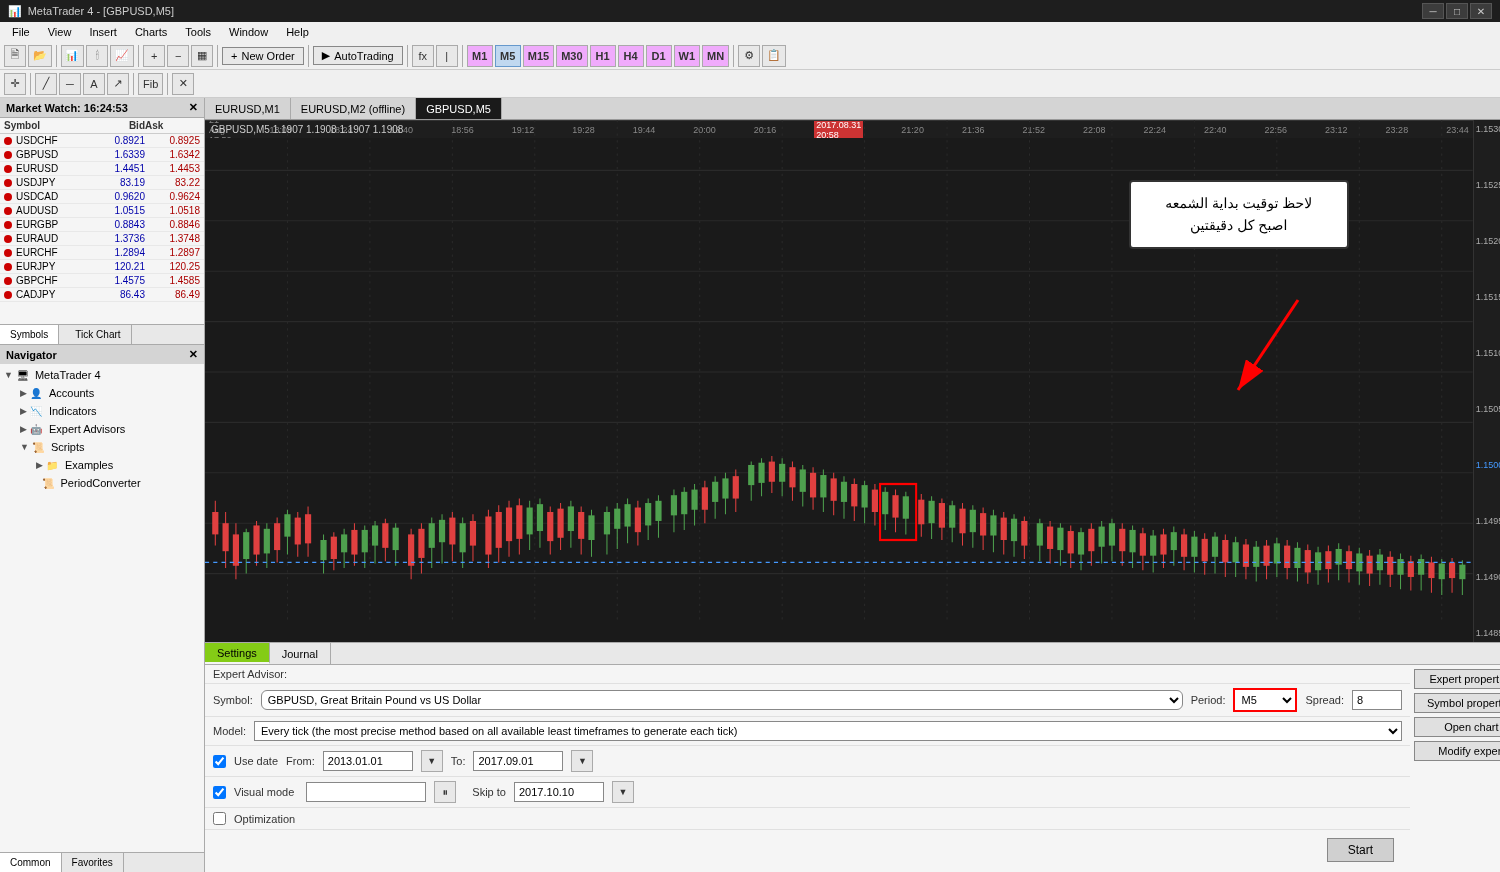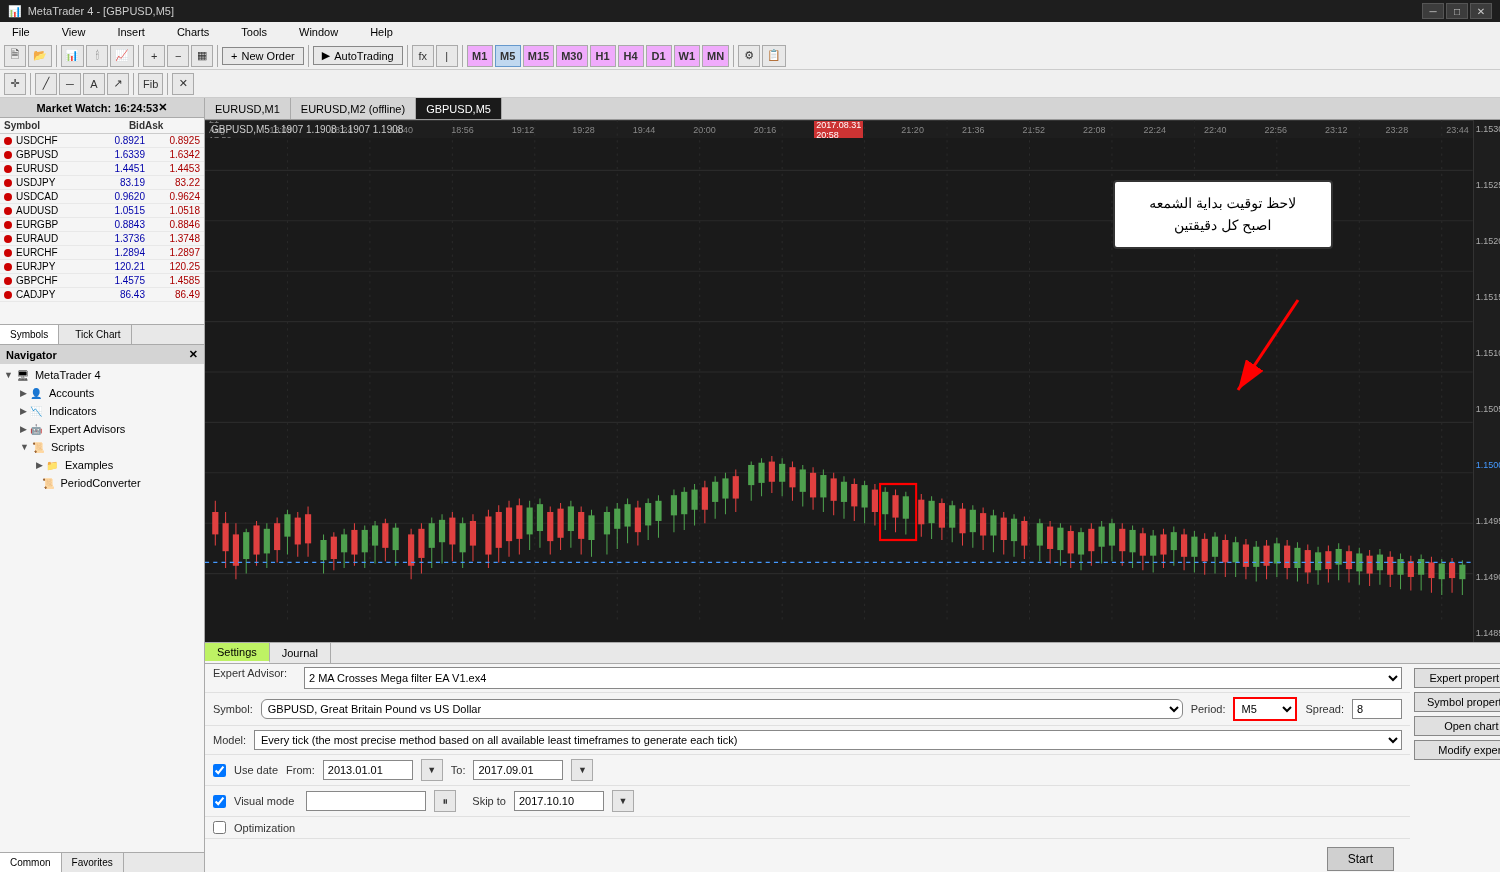--- a/index.html
+++ b/index.html
@@ -23,21 +23,21 @@
       background: #3c3c3c; border: 1px solid #555; color: #ccc; width: 22px; height: 16px; font-size: 10px; cursor: pointer; display: flex; align-items: center; justify-content: center;
     }
 
     
     .menu-bar {
       background: #f0f0f0;
       height: 20px;
       display: flex;
       align-items: center;
       padding: 0 4px;
-      gap: 16px;
+      gap: 2px;
       color: #000;
     }
     .menu-item {
       padding: 2px 8px;
       cursor: pointer;
       font-size: 11px;
       color: #000;
     }
 
     
@@ -118,21 +118,21 @@
     }
 
     
     .market-watch-header {
       background: #d4d4d4;
       padding: 3px 6px;
       font-size: 11px;
       font-weight: bold;
       color: #000;
       display: flex;
-      justify-content: center;
+      justify-content: space-between;
       align-items: center;
       border-bottom: 1px solid #aaa;
     }
     .market-watch-cols {
       display: flex;
       padding: 2px 4px;
       font-size: 10px;
       font-weight: bold;
       color: #333;
       border-bottom: 1px solid #ccc;
@@ -378,39 +378,39 @@
       height: 22px;
     }
     .bottom-tab {
       padding: 3px 12px;
       font-size: 11px;
       cursor: pointer;
       border-right: 1px solid #aaa;
       display: flex; align-items: center;
       color: #000;
     }
-    .bottom-tab.active { background: #bef264; border-bottom: 2px solid #f5f5f5; }
+    .bottom-tab.active { background: #84cc16; border-bottom: 2px solid #f5f5f5; }
 
     .tester-content {
       display: flex;
       flex: 1;
     }
     .tester-form {
       flex: 1;
       display: flex;
       flex-direction: column;
     }
 
     
     .ea-row {
       display: flex;
-      align-items: flex-start;
+      align-items: flex-end;
       padding: 3px 8px;
       border-bottom: 1px solid #e0e0e0;
-      gap: 17px;
+      gap: 6px;
     }
 
     .ea-select {
       flex: 1;
       height: 22px;
       border: 1px solid #888;
       background: white;
       font-size: 11px;
       color: #000;
     }
@@ -1034,21 +1034,21 @@
 
           <line x1="1220" y1="393" x2="1220" y2="424" stroke="#4ea04e" stroke-width="1"></line>
           <rect x="1217" y="397" width="6" height="13" fill="#4ea04e"></rect>
         </g>
 
         <rect x="655" y="325" width="35" height="50" fill="none" stroke="red" stroke-width="2"></rect>
 
         <line x1="0" y1="395" x2="1230" y2="395" stroke="#4499ff" stroke-width="1" stroke-dasharray="4,4"></line>
       </svg>
 
-      <div class="annotation-box" style="top:60px; right:200px; width:220px;">
+      <div class="annotation-box" style="top:60px; right:184px; width:220px;">
         <div>لاحظ توقيت بداية الشمعه</div>
         <div>اصبح كل دقيقتين</div>
       </div>
 
       <svg style="position:absolute; top:170px; right:195px; width:120px; height:120px; z-index:22;">
         <defs>
           <marker id="arrowhead" markerWidth="10" markerHeight="7" refX="10" refY="3.5" orient="auto">
             <polygon points="0 0, 10 3.5, 0 7" fill="red"></polygon>
           </marker>
         </defs>
@@ -1098,23 +1098,20 @@
       <div class="bottom-tabs">
         <div class="bottom-tab active">Settings</div>
         <div class="bottom-tab">Journal</div>
       </div>
 
       <div class="tester-content">
         <div class="tester-form">
 
           <div class="ea-row">
             <span class="tester-label">Expert Advisor:</span>
-            <select class="ea-select">
-              <option>2 MA Crosses Mega filter EA V1.ex4</option>
-            </select>
           </div>
 
           <div class="tester-row">
             <span class="tester-label">Symbol:</span>
             <select class="tester-select" style="flex:1;border-radius:6px;">
               <option>GBPUSD, Great Britain Pound vs US Dollar</option>
             </select>
             <span class="tester-label">Period:</span>
             <div style="display:flex; align-items:center; border:2px solid red; background:white;">
               <select class="tester-select" style="border:none; width:60px;">

